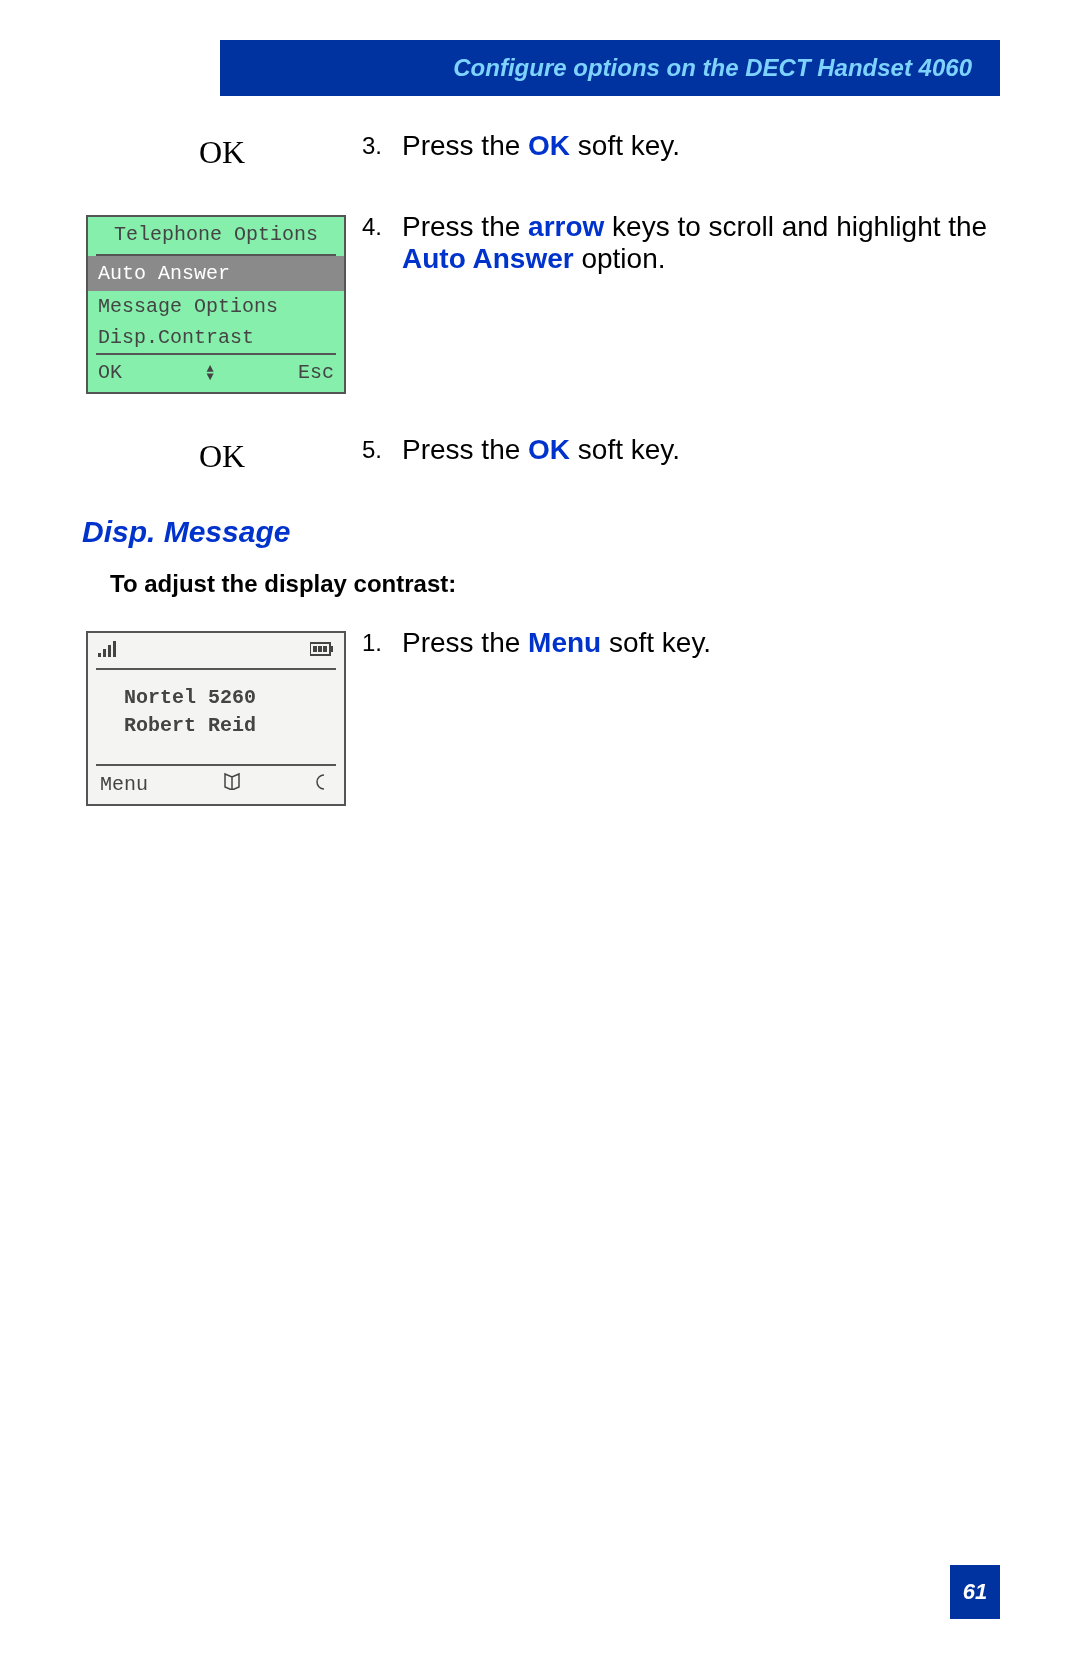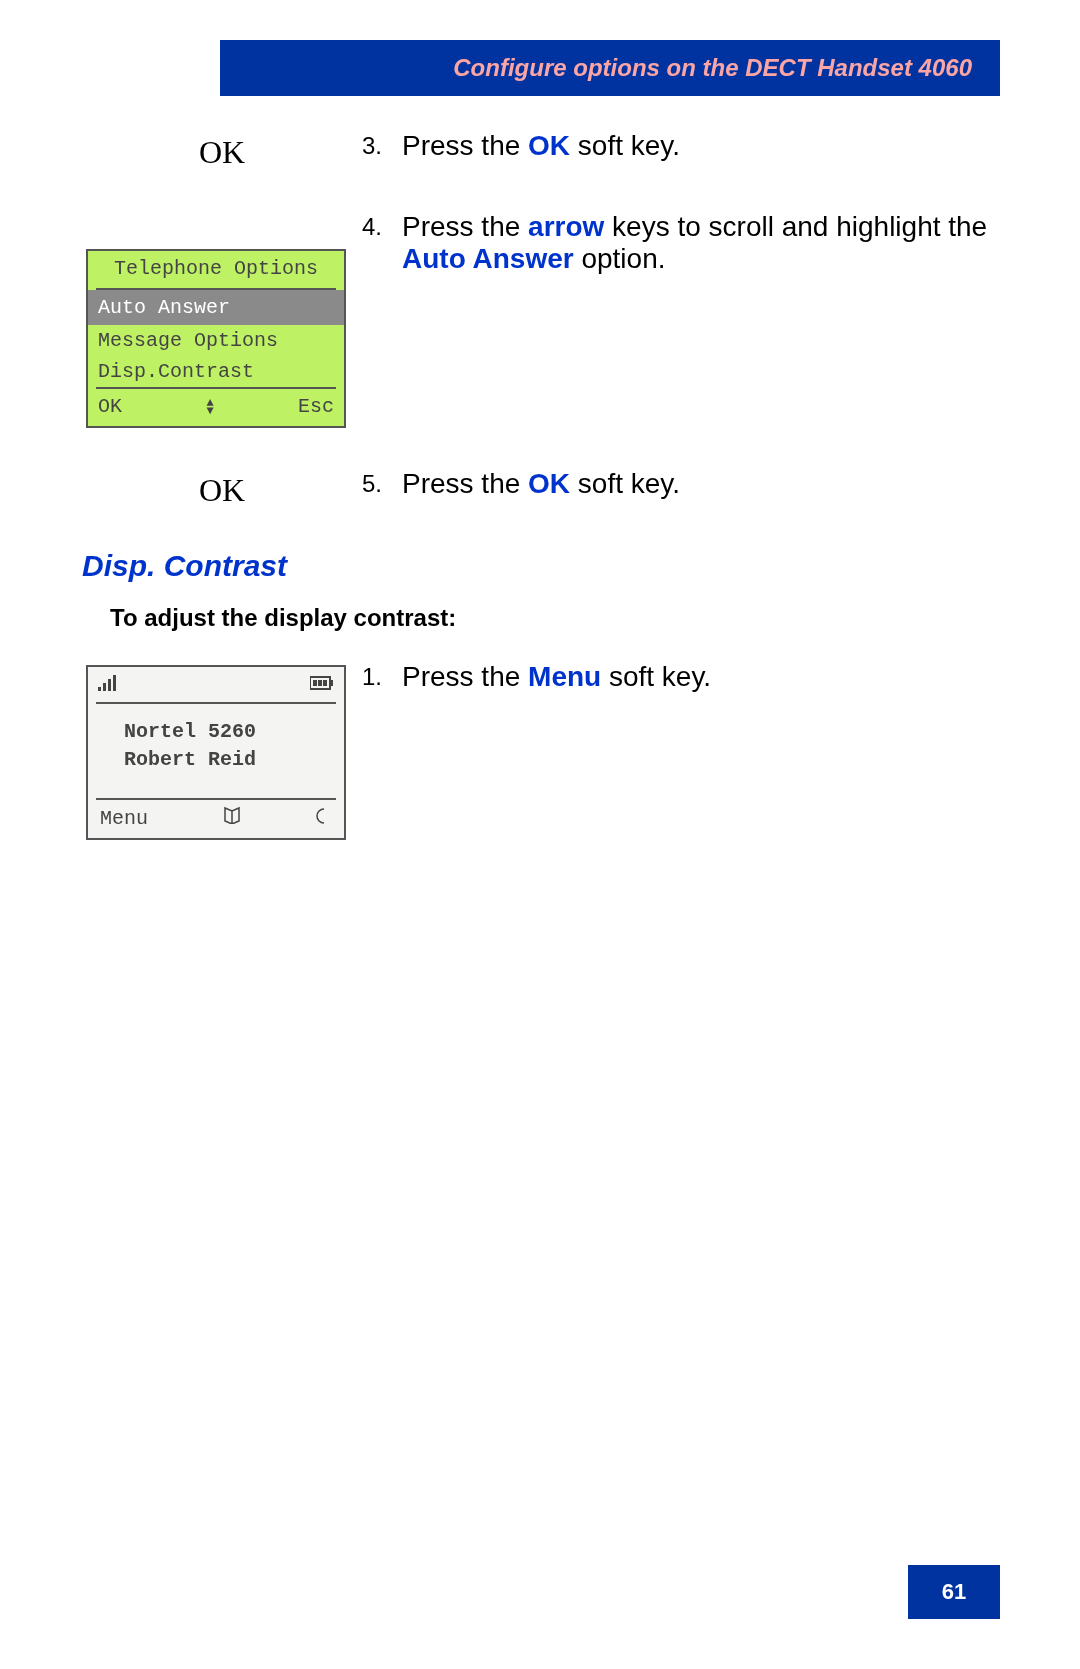--- a/index.html
+++ b/index.html
@@ -3,21 +3,21 @@
 <meta charset="utf-8">
 <style>
   * { box-sizing: border-box; margin: 0; padding: 0; }
   html, body { width: 1080px; height: 1669px; background: #fff; font-family: Arial, Helvetica, sans-serif; color: #000; }
   .page { position: relative; width: 1080px; height: 1669px; }
   .header-bar {
     position: absolute;
     left: 220px; right: 80px; top: 40px;
     height: 56px;
     background: #0033a0;
-    color: #fca5a5;
+    color: #7dd3fc;
     font-weight: bold;
     font-style: italic;
     font-size: 24px;
     display: flex; align-items: center; justify-content: flex-end;
     padding-right: 28px;
   }
   .content {
     position: absolute;
     left: 82px; right: 80px; top: 130px; bottom: 120px;
   }
@@ -64,24 +64,23 @@
     font-size: 24px;
     line-height: 34px;
     margin-bottom: 26px;
   }
   .bold { font-weight: bold; margin-left: 28px; }
 
   
   .screen {
     width: 260px;
     border: 2px solid #555;
-    background: #bef264;
+    background: #86efac;
     font-family: "Courier New", monospace;
     color: #444;
-    margin-top: 34px;
   }
   .screen .title {
     text-align: center;
     font-size: 20px;
     padding: 6px 0 8px;
   }
   .screen .divider { height: 2px; background: #555; margin: 0 8px; }
   .screen .sel {
     background: #8a8a8a;
     color: #fff;
@@ -128,26 +127,26 @@
     padding: 6px 12px 8px;
   }
   .sig-icon, .bat-icon, .book-icon, .moon-icon {
     display: inline-block;
   }
 
   .page-num {
     position: absolute;
     right: 80px;
     bottom: 50px;
-    width: 92px; height: 54px;
+    width: 50px; height: 54px;
     background: #0033a0;
     color: #fff;
     font-weight: bold;
     font-size: 22px;
-    display: flex; align-items: center; justify-content: center;
+    display: flex; align-items: center; justify-content: center; font-style: italic;
   }
 </style>
 </head>
 <body>
 
 <div class="page">
 
   <div class="header-bar">
     <span>Configure options on the DECT Handset 4060</span>
   </div>
@@ -198,21 +197,21 @@
         <span class="ok-label">OK</span>
       </div>
       <div class="right-col">
         <div class="step-num">5.</div>
         <div class="step-text">
           <span>Press the </span><span class="blue-bold">OK</span><span> soft key.</span>
         </div>
       </div>
     </div>
 
-    <div class="section-heading">Disp. Contrast</div>
+    <div class="section-heading">Disp. Message</div>
     <div class="body-text bold">To adjust the display contrast:</div>
 
     <div class="step-row">
       <div class="left-col" style="justify-content:flex-start; padding-left:4px;">
         <div class="screen2">
           <div class="status">
             <span class="sig-icon">
               <svg width="20" height="16" viewBox="0 0 20 16">
                   <rect x="0" y="12" width="3" height="4" fill="#444"></rect>
                   <rect x="5" y="8" width="3" height="8" fill="#444"></rect>

